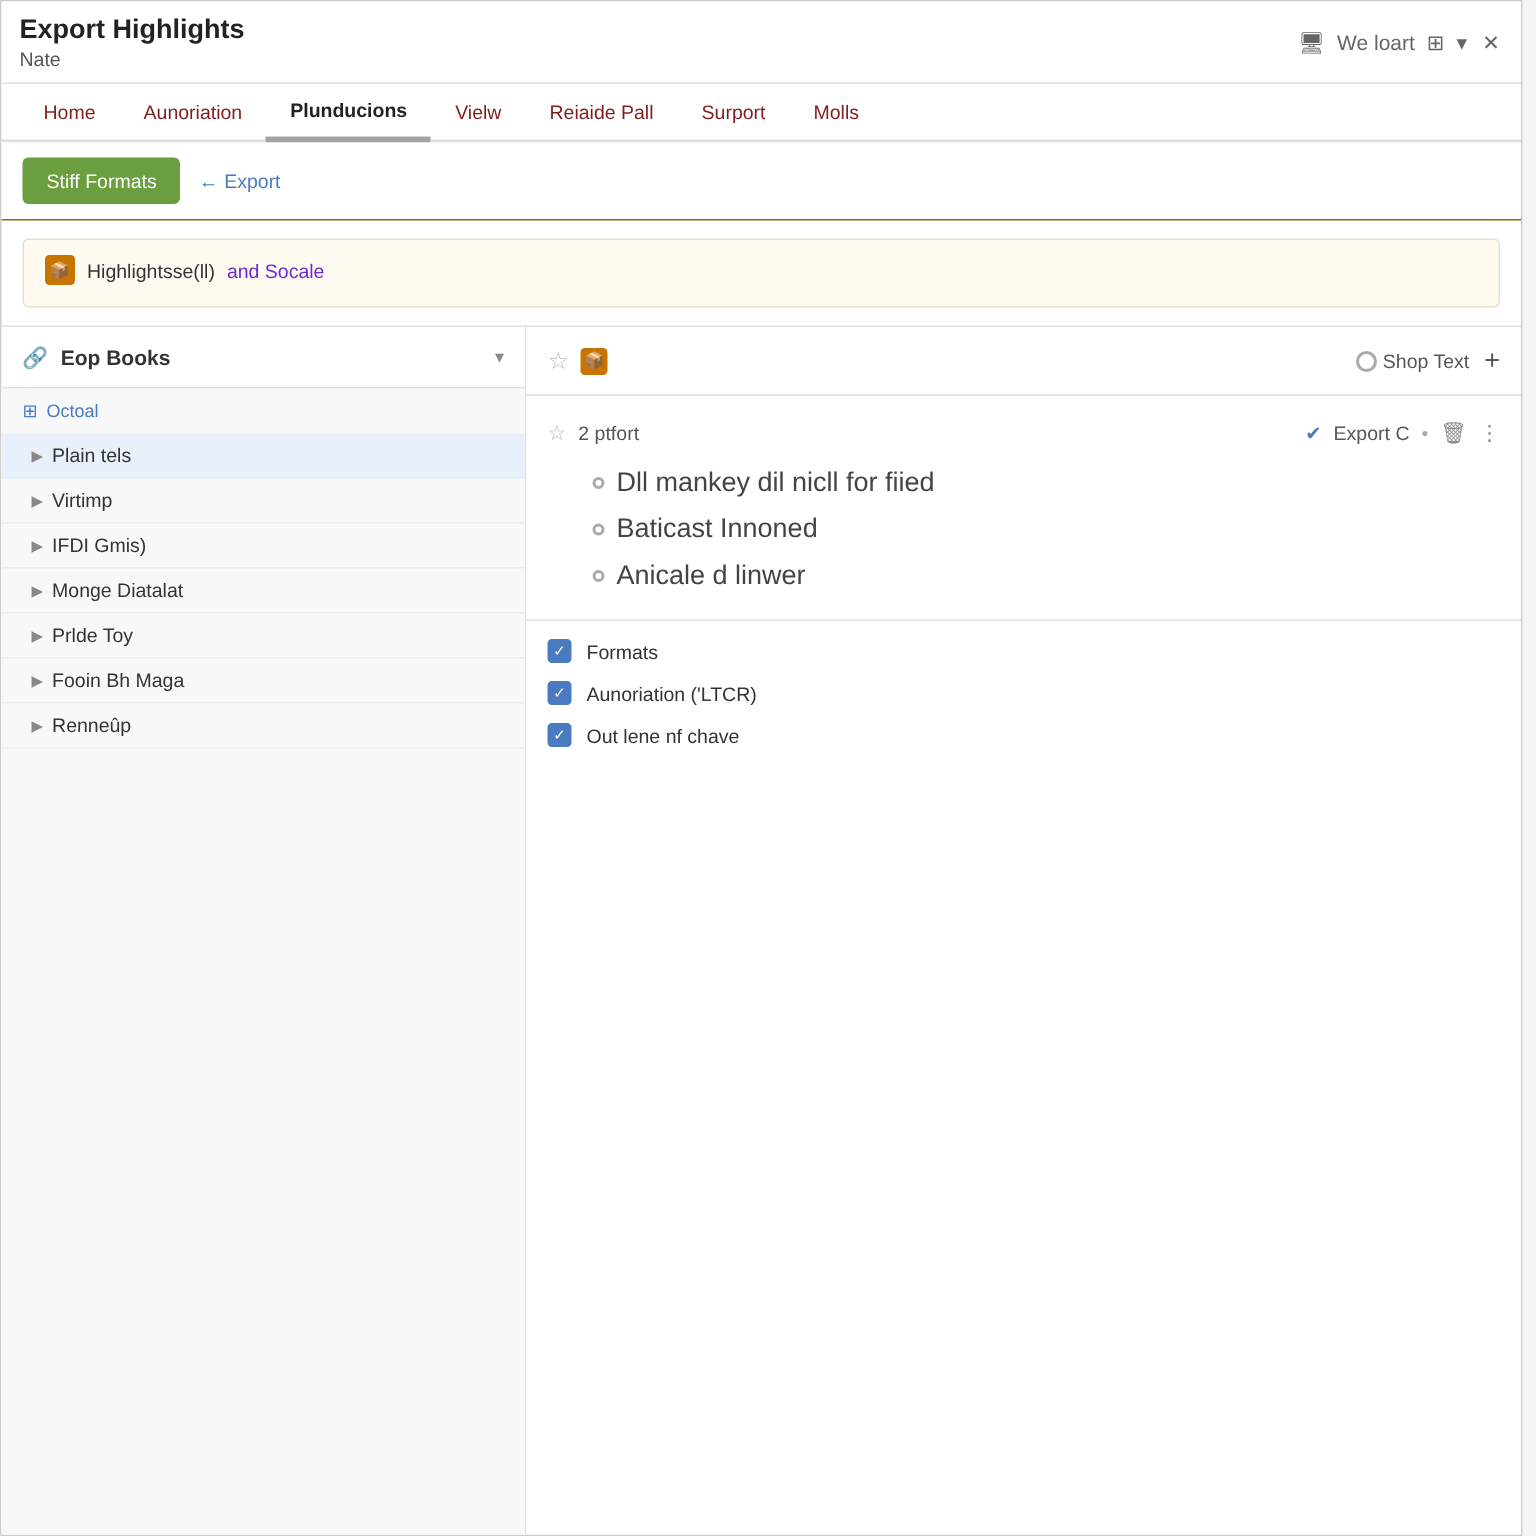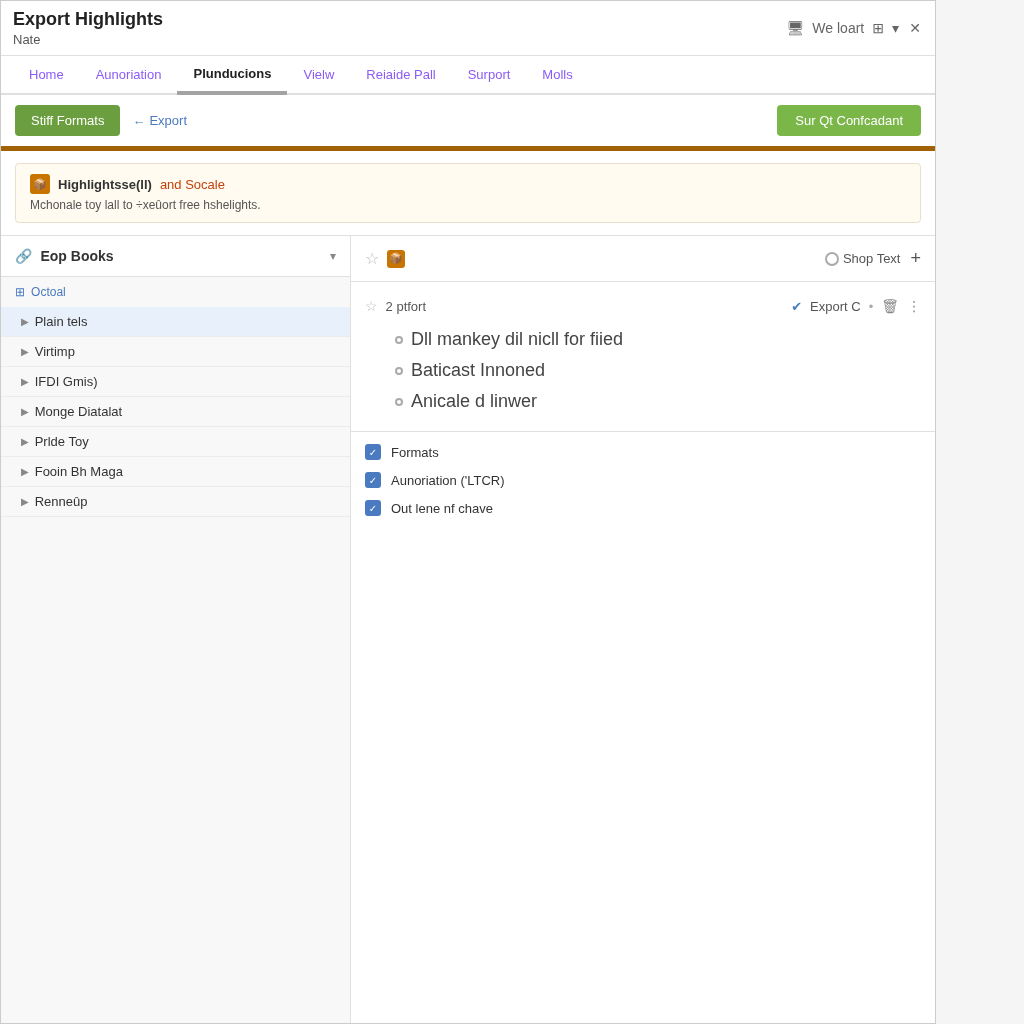--- a/index.html
+++ b/index.html
@@ -3,21 +3,21 @@
   <meta charset="utf-8">
   <style>
     * { box-sizing: border-box; margin: 0; padding: 0; }
     body {
       font-family: -apple-system, BlinkMacSystemFont, 'Segoe UI', sans-serif;
       font-size: 13px;
       background: #f5f5f5;
       color: #333;
     }
     .window {
-      width: 936px;
+      width: 1015px;
       min-height: 1024px;
       background: #fff;
       border: 1px solid #ccc;
       display: flex;
       flex-direction: column;
     }
     
     .title-bar {
       display: flex;
       align-items: center;
@@ -63,40 +63,40 @@
     .nav-tabs {
       display: flex;
       align-items: center;
       padding: 0 12px;
       border-bottom: 2px solid #e0e0e0;
       background: #fff;
     }
     .nav-tab {
       padding: 10px 16px;
       font-size: 13px;
-      color: #8b5cf6;
+      color: #7f1d1d;
       cursor: pointer;
       border-bottom: 2px solid transparent;
       margin-bottom: -2px;
       white-space: nowrap;
     }
     .nav-tab.active {
       color: #222;
       font-weight: 600;
       border-bottom: 4px solid #a3a3a3;
       text-align: center;
     }
     
     .toolbar {
       display: flex;
       align-items: center;
       justify-content: space-between;
       padding: 10px 14px;
       background: #fff;
-      border-bottom: 5px solid #a16207;
+      border-bottom: 1px solid #a16207;
     }
     .toolbar-left {
       display: flex;
       align-items: center;
       gap: 12px;
     }
     .btn-primary {
       background: #6b9e3e;
       color: #fff;
       border: none;
@@ -146,25 +146,25 @@
       background: #c87400;
       border-radius: 3px;
       display: flex;
       align-items: center;
       justify-content: center;
       color: #fff;
       font-size: 11px;
       font-weight: bold;
     }
     .info-banner-heading {
-      font-weight: 700;
+      font-weight: 400;
       font-size: 13px;
     }
     .info-link {
-      color: #c2410c;
+      color: #6d28d9;
       text-decoration: none;
     }
     .info-banner-body {
       font-size: 12px;
       color: #555;
       margin-top: 4px;
     }
     
     .main-content {
       display: flex;
@@ -403,30 +403,28 @@
   </div>
 
   <div class="toolbar">
     <div class="toolbar-left">
       <button class="btn-primary">Stiff Formats</button>
       <button class="btn-export">
         <span>←</span>
         <span>Export</span>
       </button>
     </div>
-    <button class="btn-green-right">Sur Qt Confcadant</button>
   </div>
 
   <div class="info-banner">
     <div class="info-banner-title">
       <div class="info-icon">📦</div>
       <span class="info-banner-heading">Highlightsse(ll)</span>
       <a class="info-link" href="#">and Socale</a>
     </div>
-    <div class="info-banner-body">Mchonale toy lall to ÷xeûort free hshelights.</div>
   </div>
 
   <div class="main-content">
 
     <div class="sidebar">
       <div class="sidebar-header">
         <div class="sidebar-header-title">
           <span class="sidebar-header-icon">🔗</span>
           <span>Eop Books</span>
         </div>

